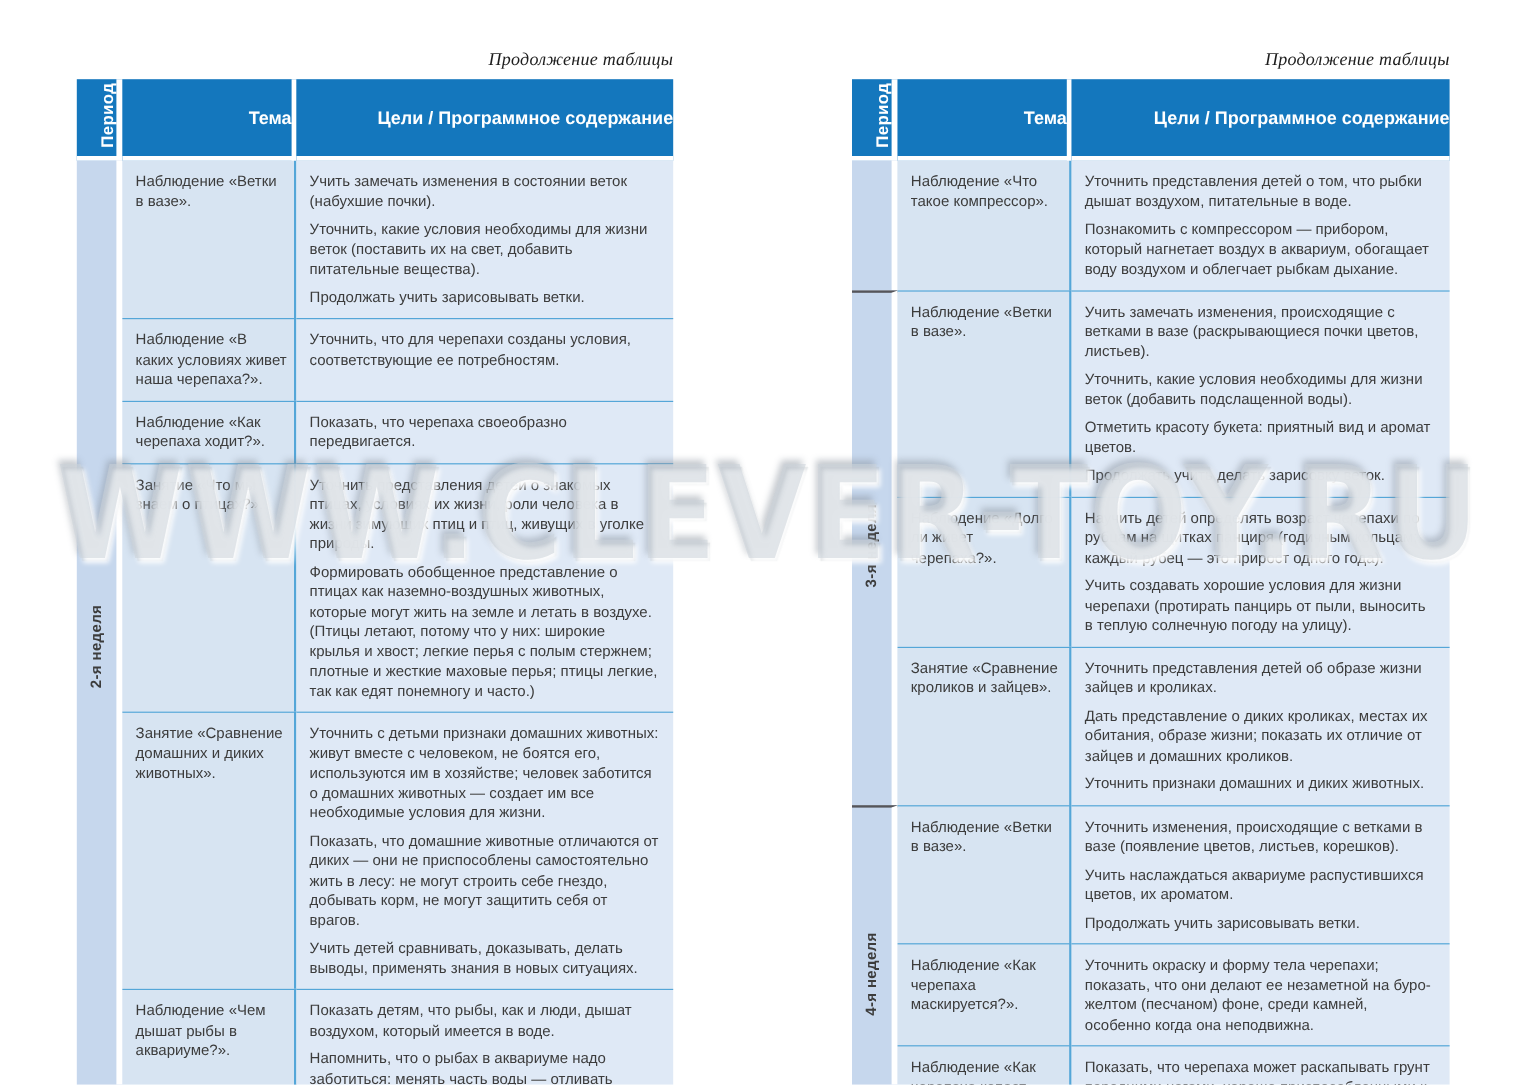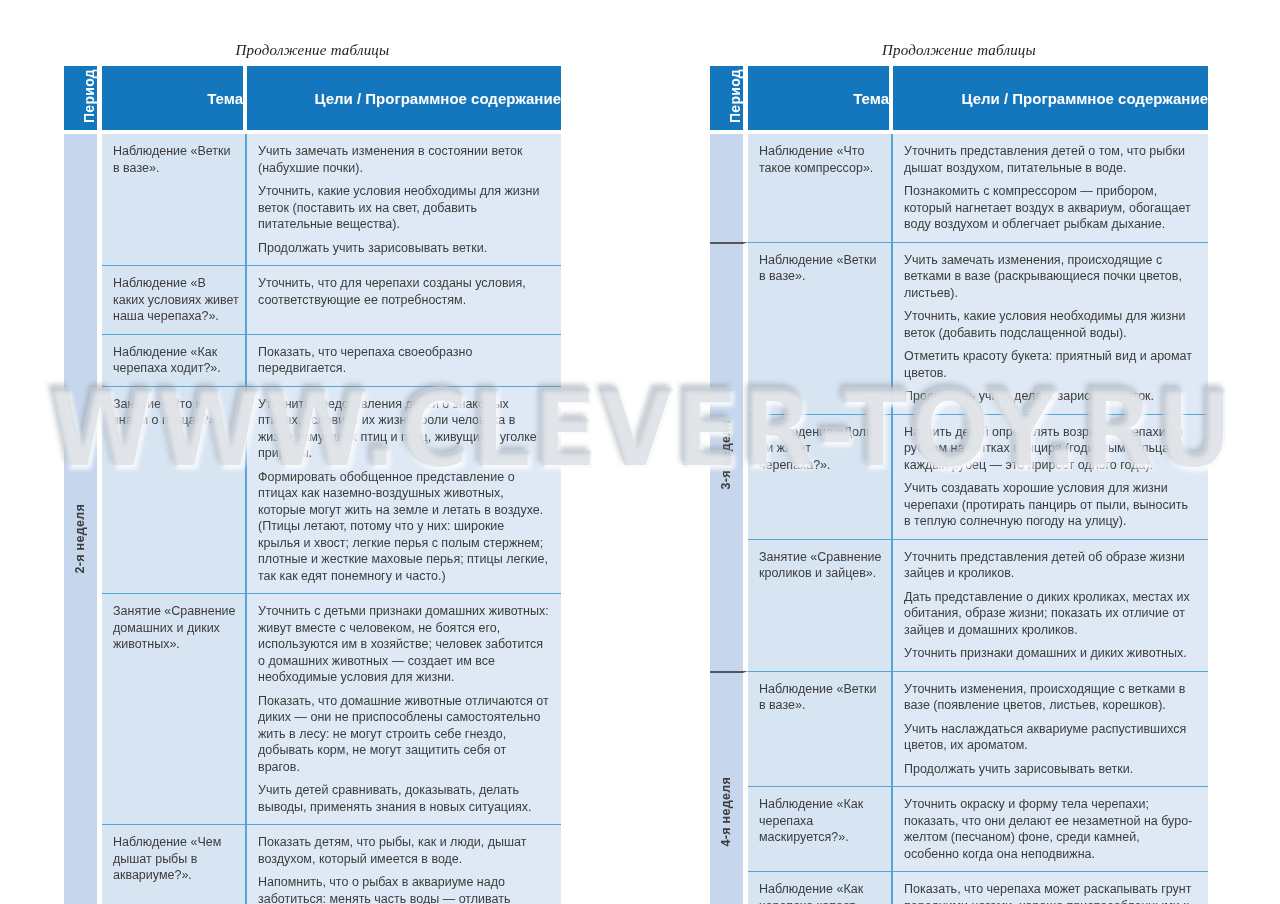--- a/index.html
+++ b/index.html
@@ -18,21 +18,21 @@
   html,body{background:#ffffff;}
   body{font-family:"Liberation Sans",sans-serif;color:var(--text);}
   .canvas{position:relative;width:1280px;height:904px;background:#ffffff;overflow:hidden;}
 
   .page{position:absolute;top:42px;}
   .page.left{left:64px;width:497px;}
   .page.right{left:710px;width:498px;}
 
   .caption{
     font-family:"Liberation Serif",serif;font-style:italic;
-    font-size:15px;color:var(--caption);text-align:center;
+    font-size:15px;color:var(--caption);text-align:right;
     margin-bottom:7px;letter-spacing:.2px;
   }
 
   table.schedule{width:100%;border-collapse:separate;border-spacing:0;table-layout:fixed;}
   table.schedule th{
     background:var(--header-blue);color:#fff;font-weight:bold;
     height:68px;font-size:15px;text-align:right;vertical-align:middle;
     border-bottom:4px solid #fff;padding:0;
   }
   th.col-period{width:38px;border-right:5px solid #fff;}
@@ -175,21 +175,21 @@
           <tr>
             <td class="theme rsep">Наблюдение «Долго ли живет черепаха?».</td>
             <td class="goals rsep">
               <p>Научить детей определять возраст черепахи по рубцам на щитках панциря (годичным кольцам; каждый рубец — это прирост одного года).</p>
               <p>Учить создавать хорошие условия для жизни черепахи (протирать панцирь от пыли, выносить в теплую солнечную погоду на улицу).</p>
             </td>
           </tr>
           <tr>
             <td class="theme rsep">Занятие «Сравнение кроликов и зайцев».</td>
             <td class="goals rsep">
-              <p>Уточнить представления детей об образе жизни зайцев и кроликов.</p>
+              <p>Уточнить представления детей об образе жизни зайцев и кроликах.</p>
               <p>Дать представление о диких кроликах, местах их обитания, образе жизни; показать их отличие от зайцев и домашних кроликов.</p>
               <p>Уточнить признаки домашних и диких животных.</p>
             </td>
           </tr>
           <tr>
             <td class="period group-sep period-last" rowspan="3"><span class="vert">4-я неделя</span></td>
             <td class="theme rsep">Наблюдение «Ветки в вазе».</td>
             <td class="goals rsep">
               <p>Уточнить изменения, происходящие с ветками в вазе (появление цветов, листьев, корешков).</p>
               <p>Учить наслаждаться аквариуме распустившихся цветов, их ароматом.</p>

